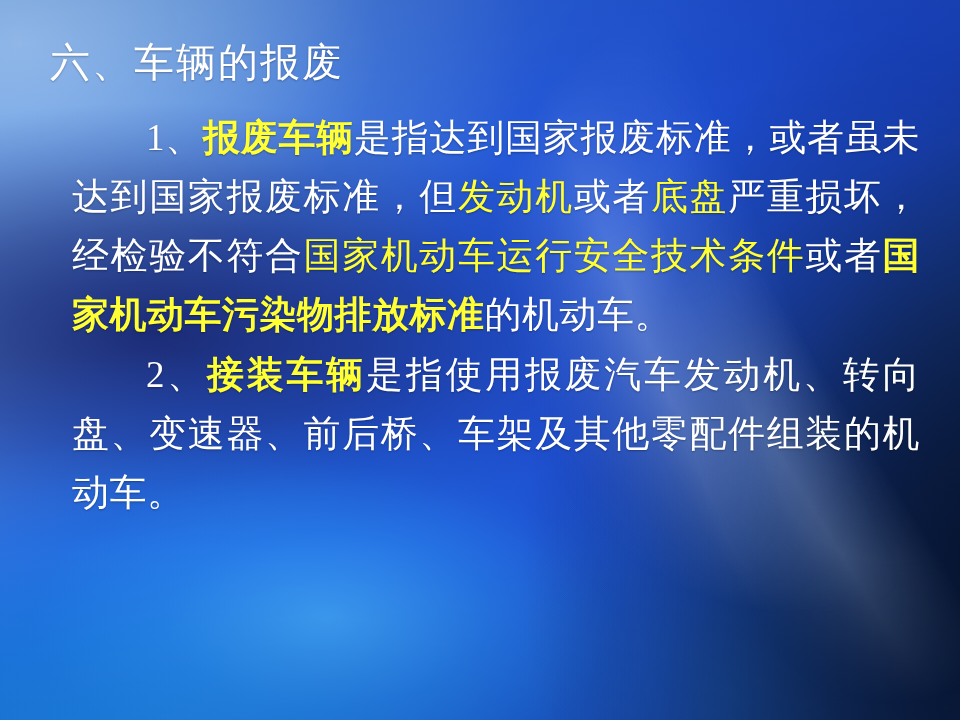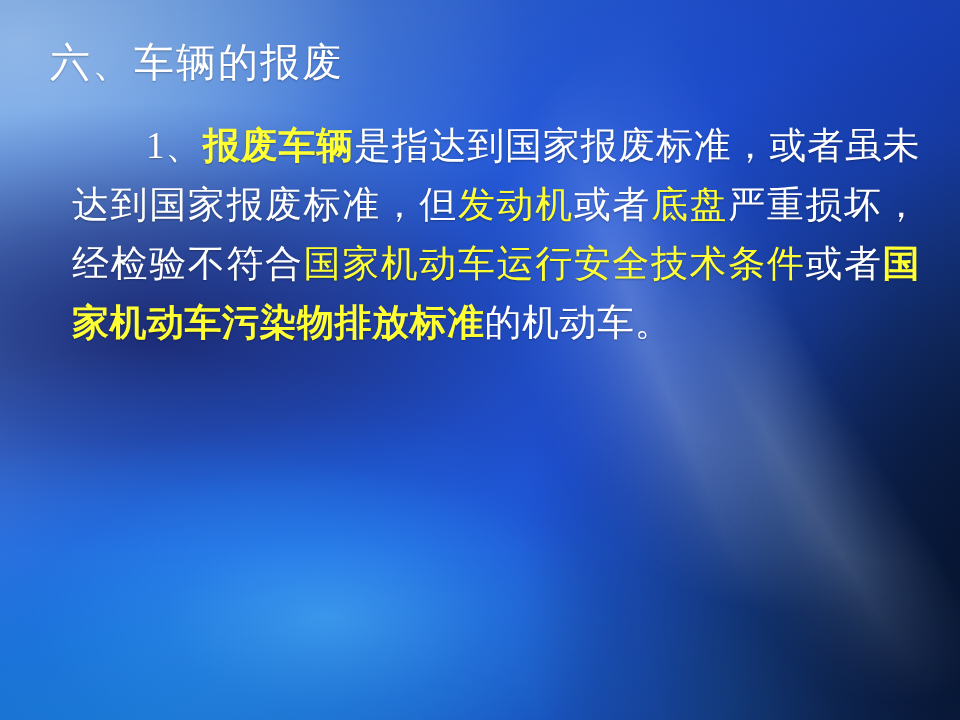--- a/index.html
+++ b/index.html
@@ -162,21 +162,21 @@
     line-height: 1.15;
     color: #ffffff;
     letter-spacing: 2px;
     white-space: nowrap;
     text-shadow: 0 1px 2px rgba(0,0,0,0.28);
   }
 
   .body-block {
     position: absolute;
     left: 72px;
-    top: 116px;
+    top: 108px;
     width: 848px;
   }
 
   .para {
     font-size: 37px;
     line-height: 59px;
     color: #ffffff;
     text-indent: 2em;
     letter-spacing: 0.5px;
     text-shadow: 0 1px 2px rgba(0,0,0,0.30);
@@ -218,16 +218,17 @@
   <div class="bg-layer bg-streak-a"></div>
   <div class="bg-layer bg-streak-b"></div>
   <div class="bg-layer bg-vignette"></div>
 
   <div id="content">
 
     <div class="slide-title">六、车辆的报废</div>
 
     <div class="body-block">
       <p class="para"><span class="num">1、</span><span class="hl-bold">报废车辆</span><span>是指达到国家报废标准，或者虽未达到国家报废标准，但</span><span class="hl">发动机</span><span>或者</span><span class="hl">底盘</span><span>严重损坏，经检验不符合</span><span class="hl">国家机动车运行安全技术条件</span><span>或者</span><span class="hl-bold">国家机动车污染物排放标准</span><span>的机动车。</span></p>
+      <p class="para"><span class="num">2、</span><span class="hl-bold">接装车辆</span><span>是指使用报废汽车发动机、转向盘、变速器、前后桥、车架及其他零配件组装的机动车。</span></p>
     </div>
 
   </div>
 </div>
 
 </body></html>

